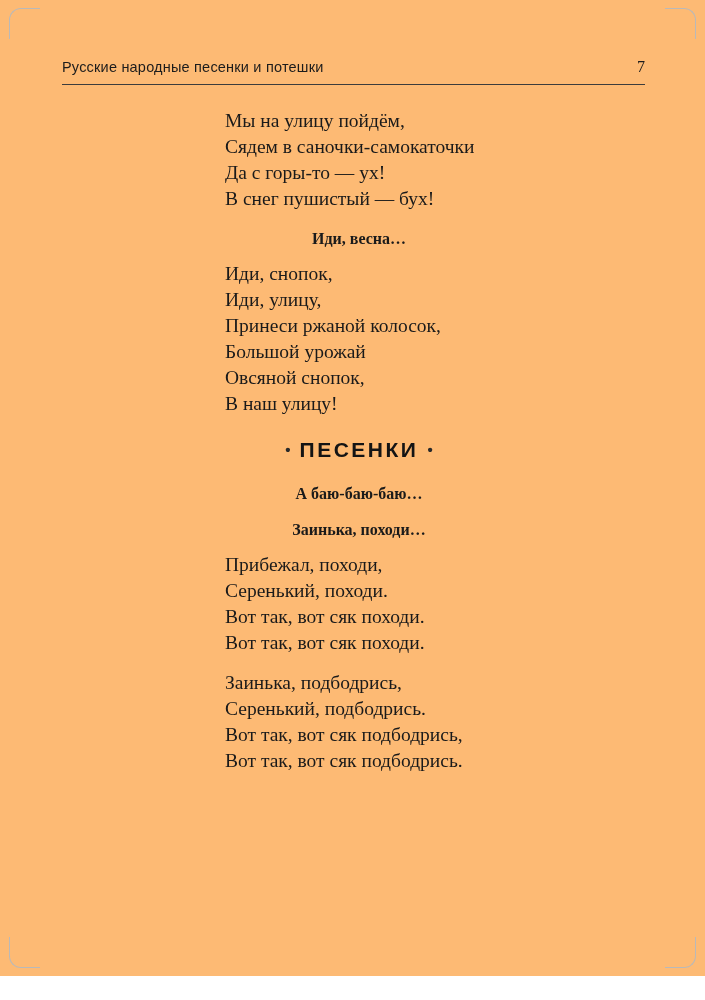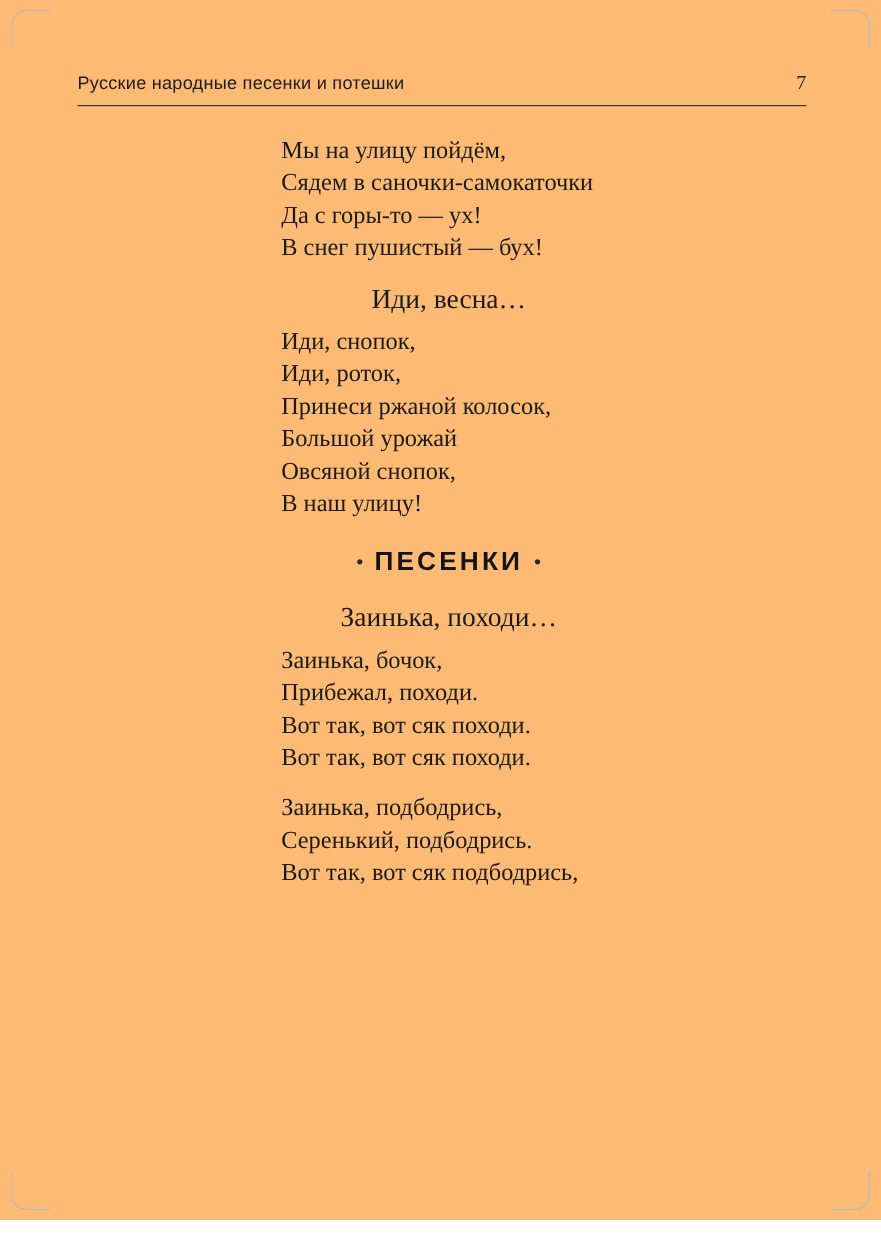--- a/index.html
+++ b/index.html
@@ -50,24 +50,24 @@
     left: 225px;
     width: 268px;
     font-size: 19.5px;
     line-height: 26px;
   }
   .stanza { margin: 0 0 14px 0; }
   .stanza:first-child { margin-top: 8px; }
   .poem-line { white-space: nowrap; font-family: Liberation Serif, serif; }
 
   .poem-title {
-    font-weight: normal;
+    font-weight: bold;
     text-align: center;
     margin: 10px 0 9px 0;
-    font-size: 22px;
+    font-size: 16px;
   }
 
   .section-heading {
     font-family: "Liberation Sans", sans-serif;
     font-size: 21px;
     letter-spacing: 2.5px;
     text-align: center;
     color: #141414;
     margin: 20px 0 18px 0;
     font-weight: 700;
@@ -101,42 +101,44 @@
       <div class="poem-line">Мы на улицу пойдём,</div>
       <div class="poem-line">Сядем в саночки-самокаточки</div>
       <div class="poem-line">Да с горы-то — ух!</div>
       <div class="poem-line">В снег пушистый — бух!</div>
     </div>
 
     <div class="poem-title">Иди, весна…</div>
 
     <div class="stanza">
       <div class="poem-line">Иди, снопок,</div>
-      <div class="poem-line">Иди, роток,</div>
+      <div class="poem-line">Иди, улицу,</div>
       <div class="poem-line">Принеси ржаной колосок,</div>
       <div class="poem-line">Большой урожай</div>
       <div class="poem-line">Овсяной снопок,</div>
       <div class="poem-line">В наш улицу!</div>
     </div>
 
     <div class="section-heading">
       <span class="bullet">•</span><span>ПЕСЕНКИ</span><span class="bullet">•</span>
     </div>
 
+    <div class="poem-title">А баю-баю-баю…</div>
 
 
     <div class="poem-title">Заинька, походи…</div>
 
     <div class="stanza">
-      <div class="poem-line">Заинька, бочок,</div>
-      <div class="poem-line">Прибежал, походи.</div>
+      <div class="poem-line">Прибежал, походи,</div>
+      <div class="poem-line">Серенький, походи.</div>
       <div class="poem-line">Вот так, вот сяк походи.</div>
       <div class="poem-line">Вот так, вот сяк походи.</div>
     </div>
 
     <div class="stanza">
       <div class="poem-line">Заинька, подбодрись,</div>
       <div class="poem-line">Серенький, подбодрись.</div>
       <div class="poem-line">Вот так, вот сяк подбодрись,</div>
+      <div class="poem-line">Вот так, вот сяк подбодрись.</div>
     </div>
 
   </div>
 </div>
 
 </body></html>

